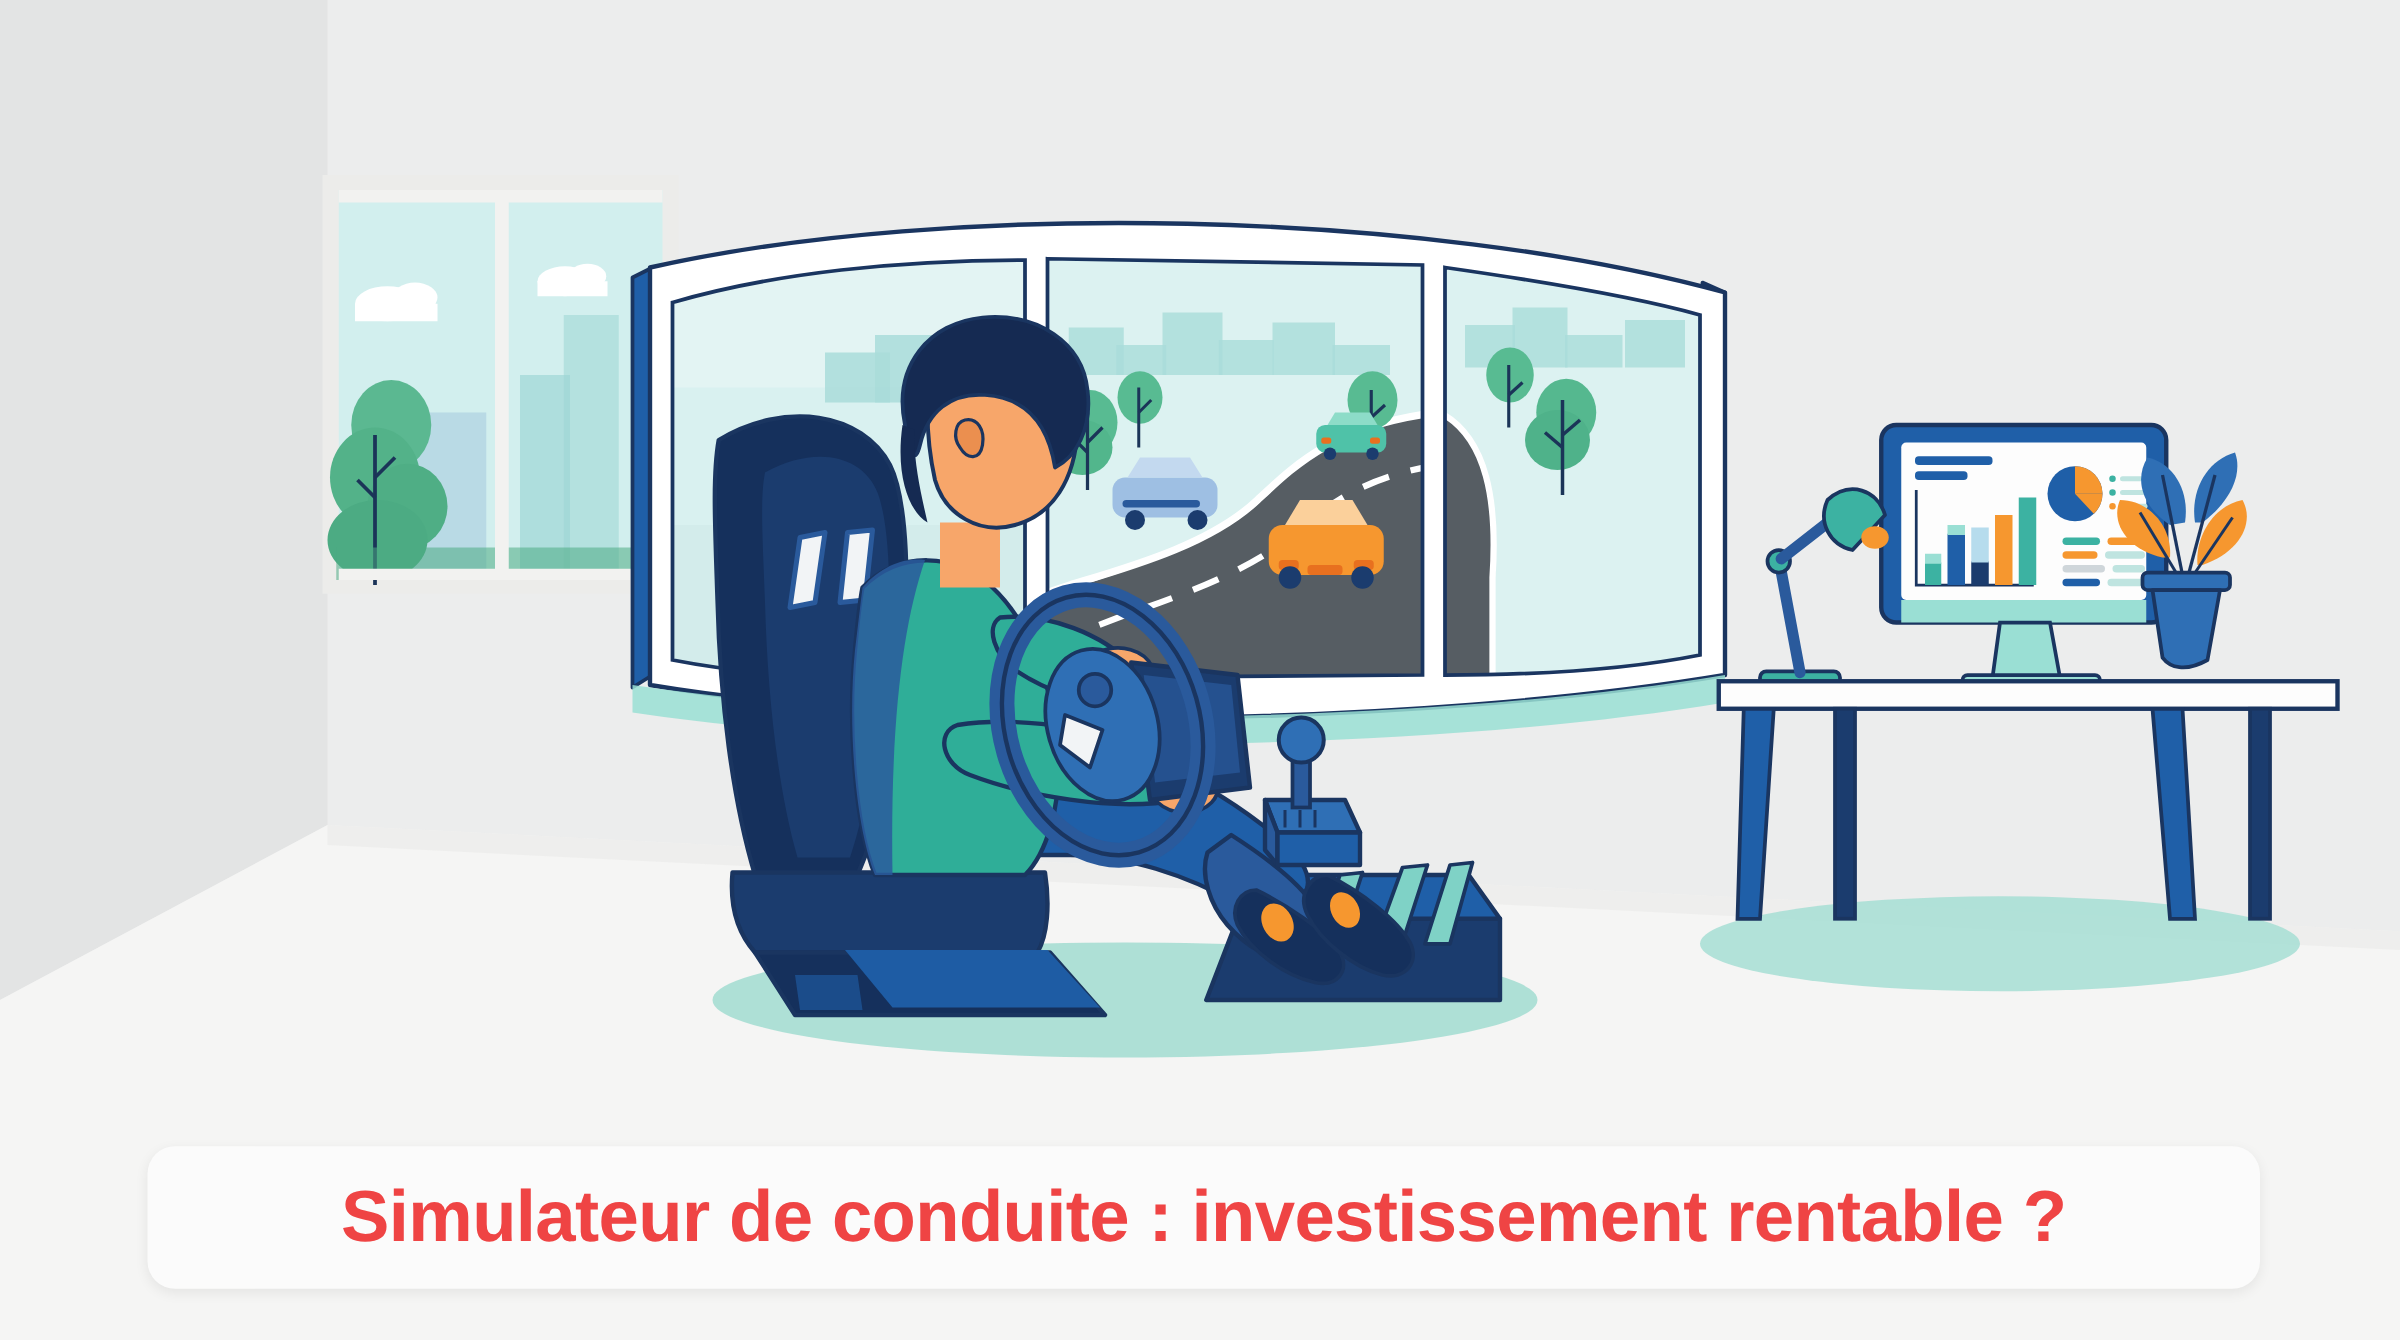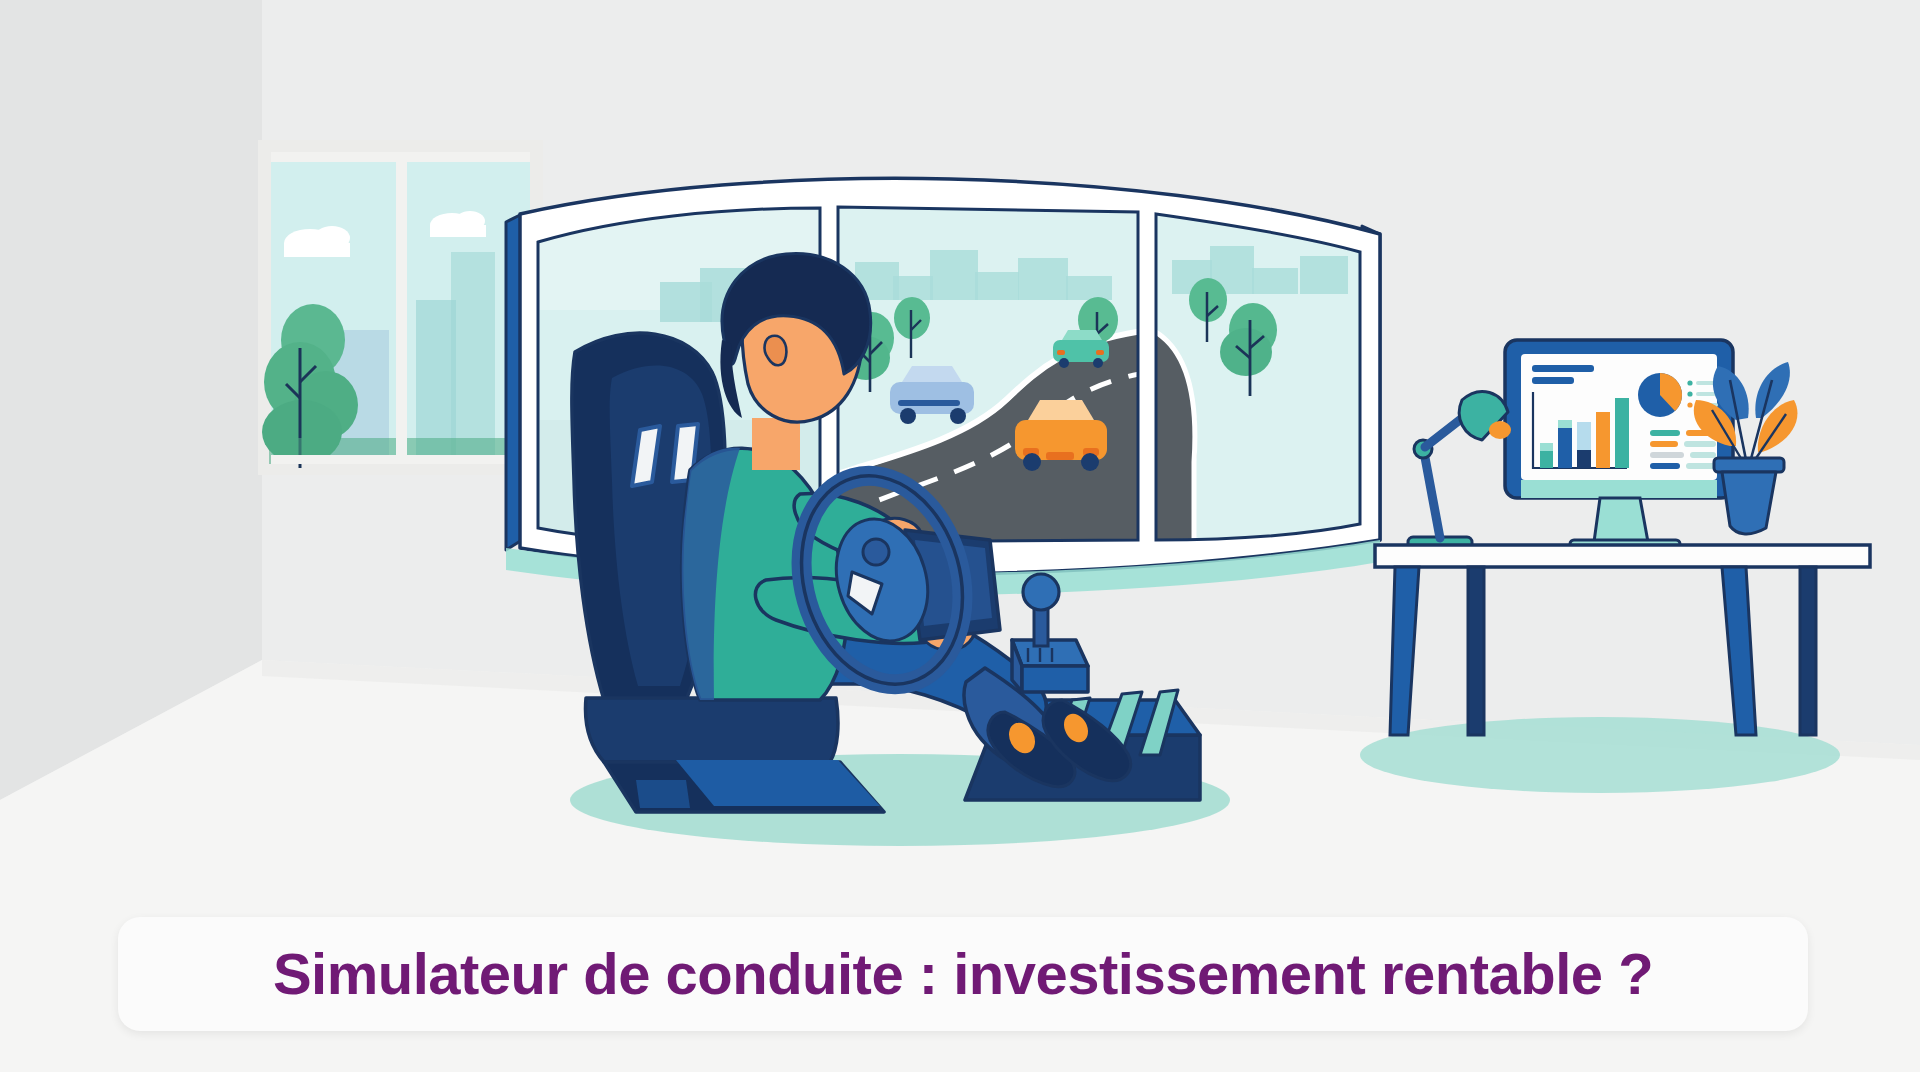--- a/index.html
+++ b/index.html
@@ -10,21 +10,21 @@
   #banner{
     position:absolute;
     left:118px; top:917px;
     width:1690px; height:114px;
     background:#fbfbfb;
     border-radius:22px;
     box-shadow:0 3px 10px rgba(0,0,0,0.07);
     display:flex; align-items:center; justify-content:center;
   }
   #banner-title{
-    color:#701a75;
+    color:#ef4444;
     font-family:"Liberation Sans",sans-serif;
     font-weight:700;
     font-size:58px;
     letter-spacing:-0.5px;
     white-space:nowrap;
     line-height:1;
   }
 </style>
 </head>
 <body>

